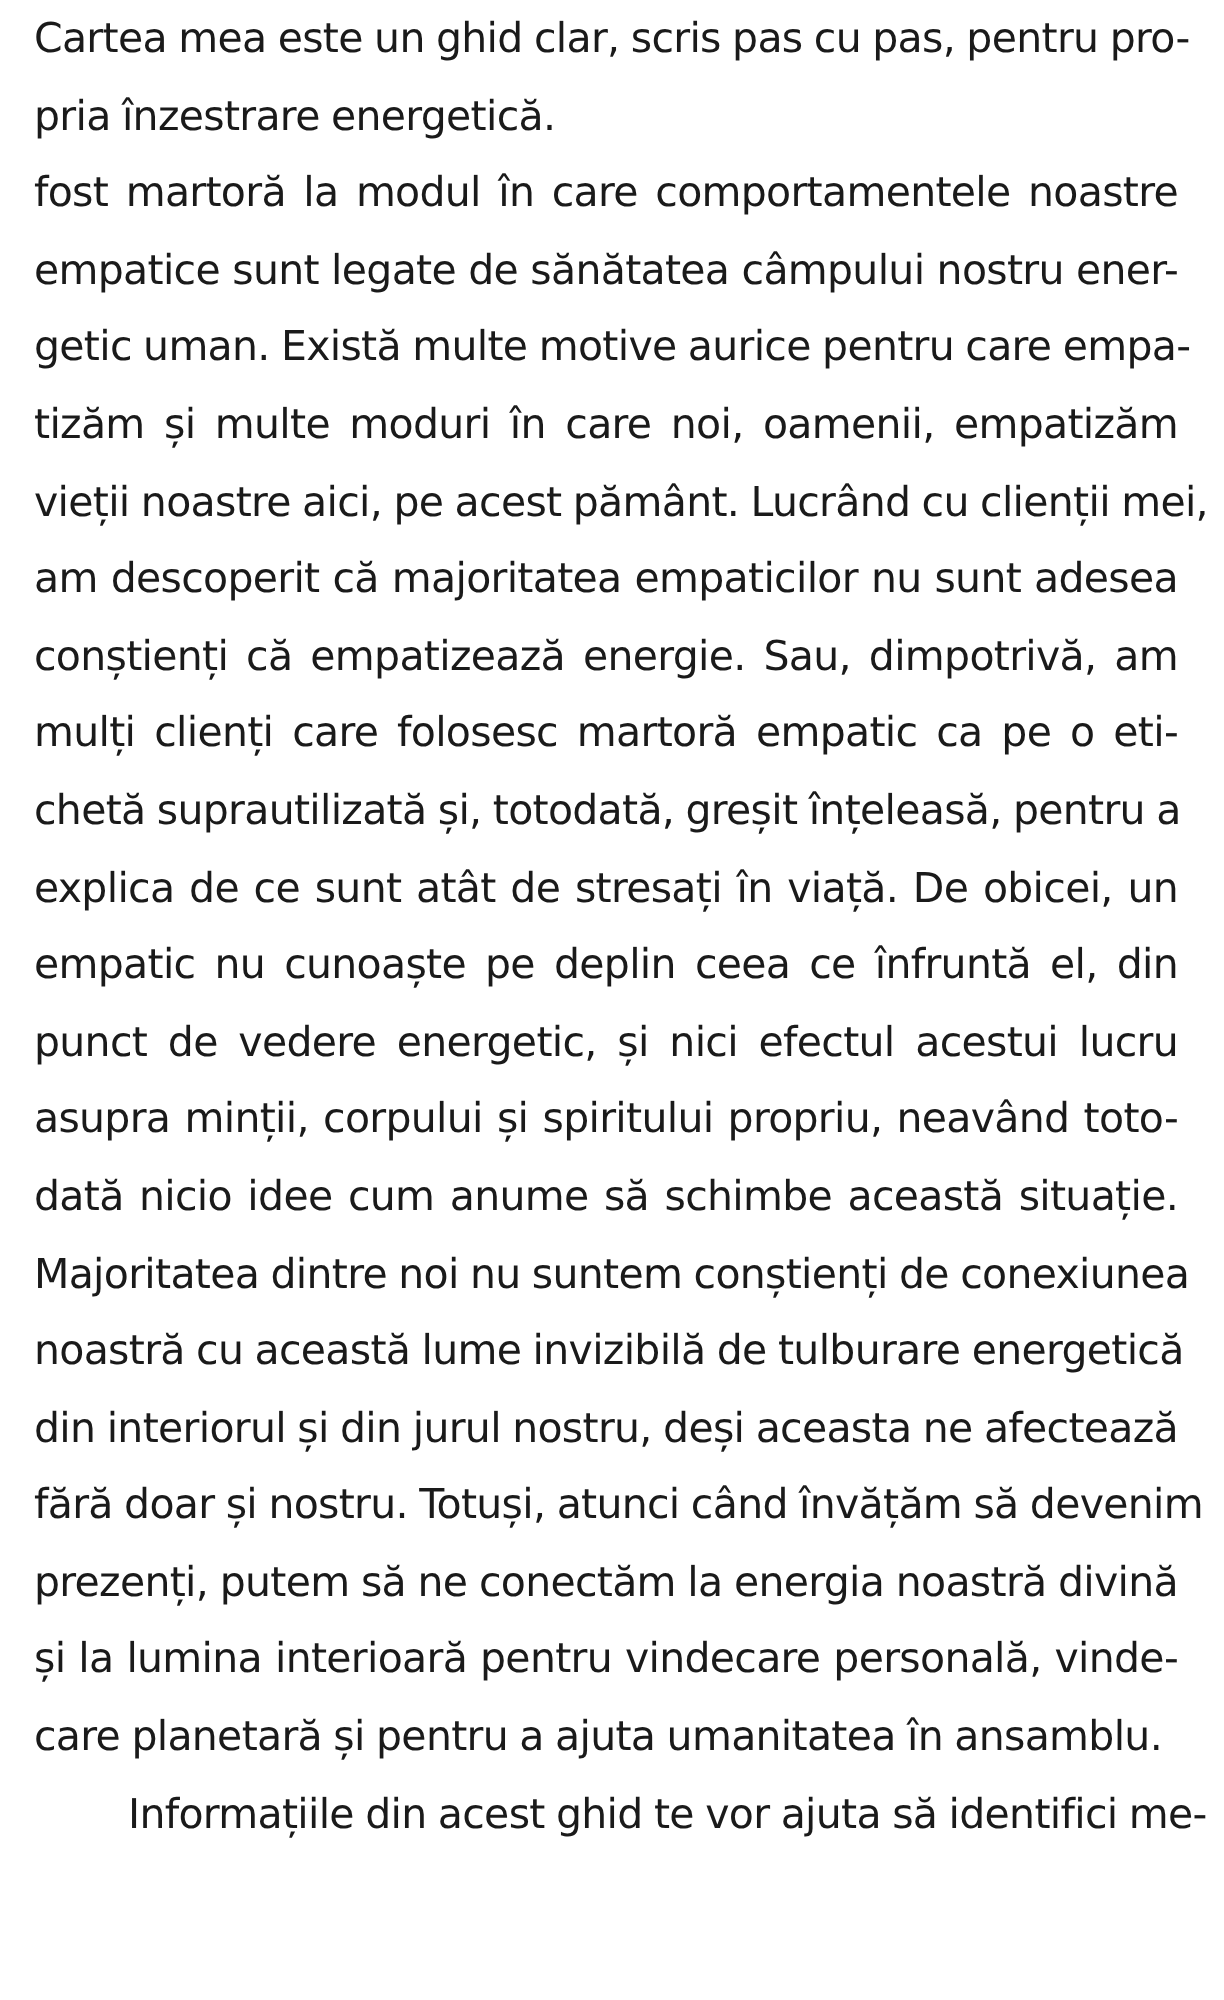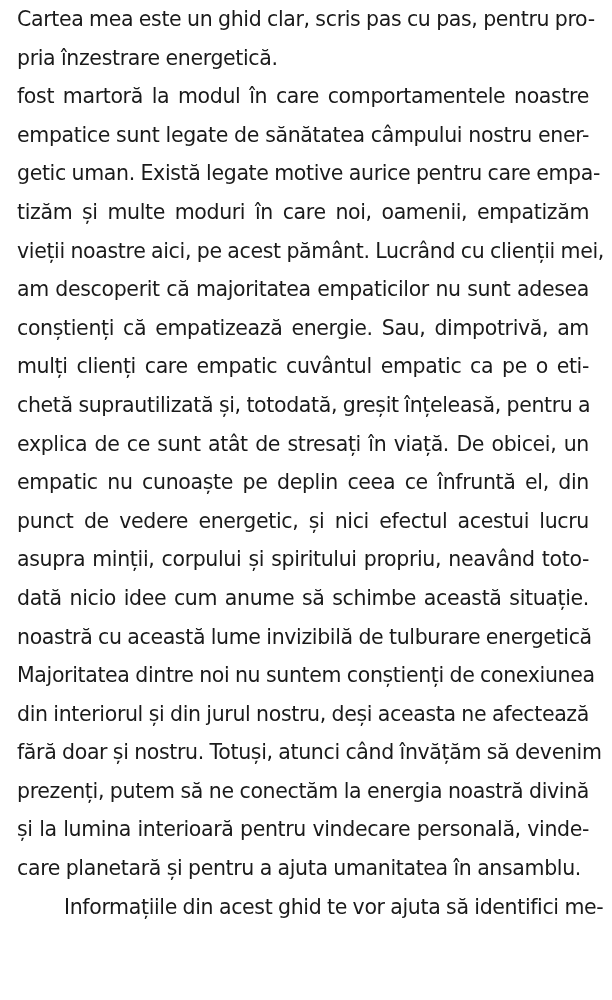--- a/index.html
+++ b/index.html
@@ -68,34 +68,34 @@
 <body>
 
 <div class="page">
   <div class="text-block">
 
     <span class="line">Cartea mea este un ghid clar, scris pas cu pas, pentru pro-</span>
     <span class="line last">pria înzestrare energetică.</span>
 
     <span class="line">fost martoră la modul în care comportamentele noastre</span>
     <span class="line">empatice sunt legate de sănătatea câmpului nostru ener-</span>
-    <span class="line">getic uman. Există legate motive aurice pentru care empa-</span>
+    <span class="line">getic uman. Există multe motive aurice pentru care empa-</span>
     <span class="line">tizăm și multe moduri în care noi, oamenii, empatizăm</span>
     <span class="line">vieții noastre aici, pe acest pământ. Lucrând cu clienții mei,</span>
     <span class="line">am descoperit că majoritatea empaticilor nu sunt adesea</span>
     <span class="line">conștienți că empatizează energie. Sau, dimpotrivă, am</span>
-    <span class="line"><span>mulți clienți care empatic cuvântul </span><span class="em">empatic</span><span> ca pe o eti-</span></span>
+    <span class="line"><span>mulți clienți care folosesc martoră </span><span class="em">empatic</span><span> ca pe o eti-</span></span>
     <span class="line">chetă suprautilizată și, totodată, greșit înțeleasă, pentru a</span>
     <span class="line">explica de ce sunt atât de stresați în viață. De obicei, un</span>
     <span class="line">empatic nu cunoaște pe deplin ceea ce înfruntă el, din</span>
     <span class="line">punct de vedere energetic, și nici efectul acestui lucru</span>
     <span class="line">asupra minții, corpului și spiritului propriu, neavând toto-</span>
     <span class="line">dată nicio idee cum anume să schimbe această situație.</span>
+    <span class="line">Majoritatea dintre noi nu suntem conștienți de conexiunea</span>
     <span class="line">noastră cu această lume invizibilă de tulburare energetică</span>
-    <span class="line">Majoritatea dintre noi nu suntem conștienți de conexiunea</span>
     <span class="line">din interiorul și din jurul nostru, deși aceasta ne afectează</span>
     <span class="line">fără doar și nostru. Totuși, atunci când învățăm să devenim</span>
     <span class="line">prezenți, putem să ne conectăm la energia noastră divină</span>
     <span class="line">și la lumina interioară pentru vindecare personală, vinde-</span>
     <span class="line last">care planetară și pentru a ajuta umanitatea în ansamblu.</span>
 
     <span class="line indent">Informațiile din acest ghid te vor ajuta să identifici me-</span>
 
   </div>
 

